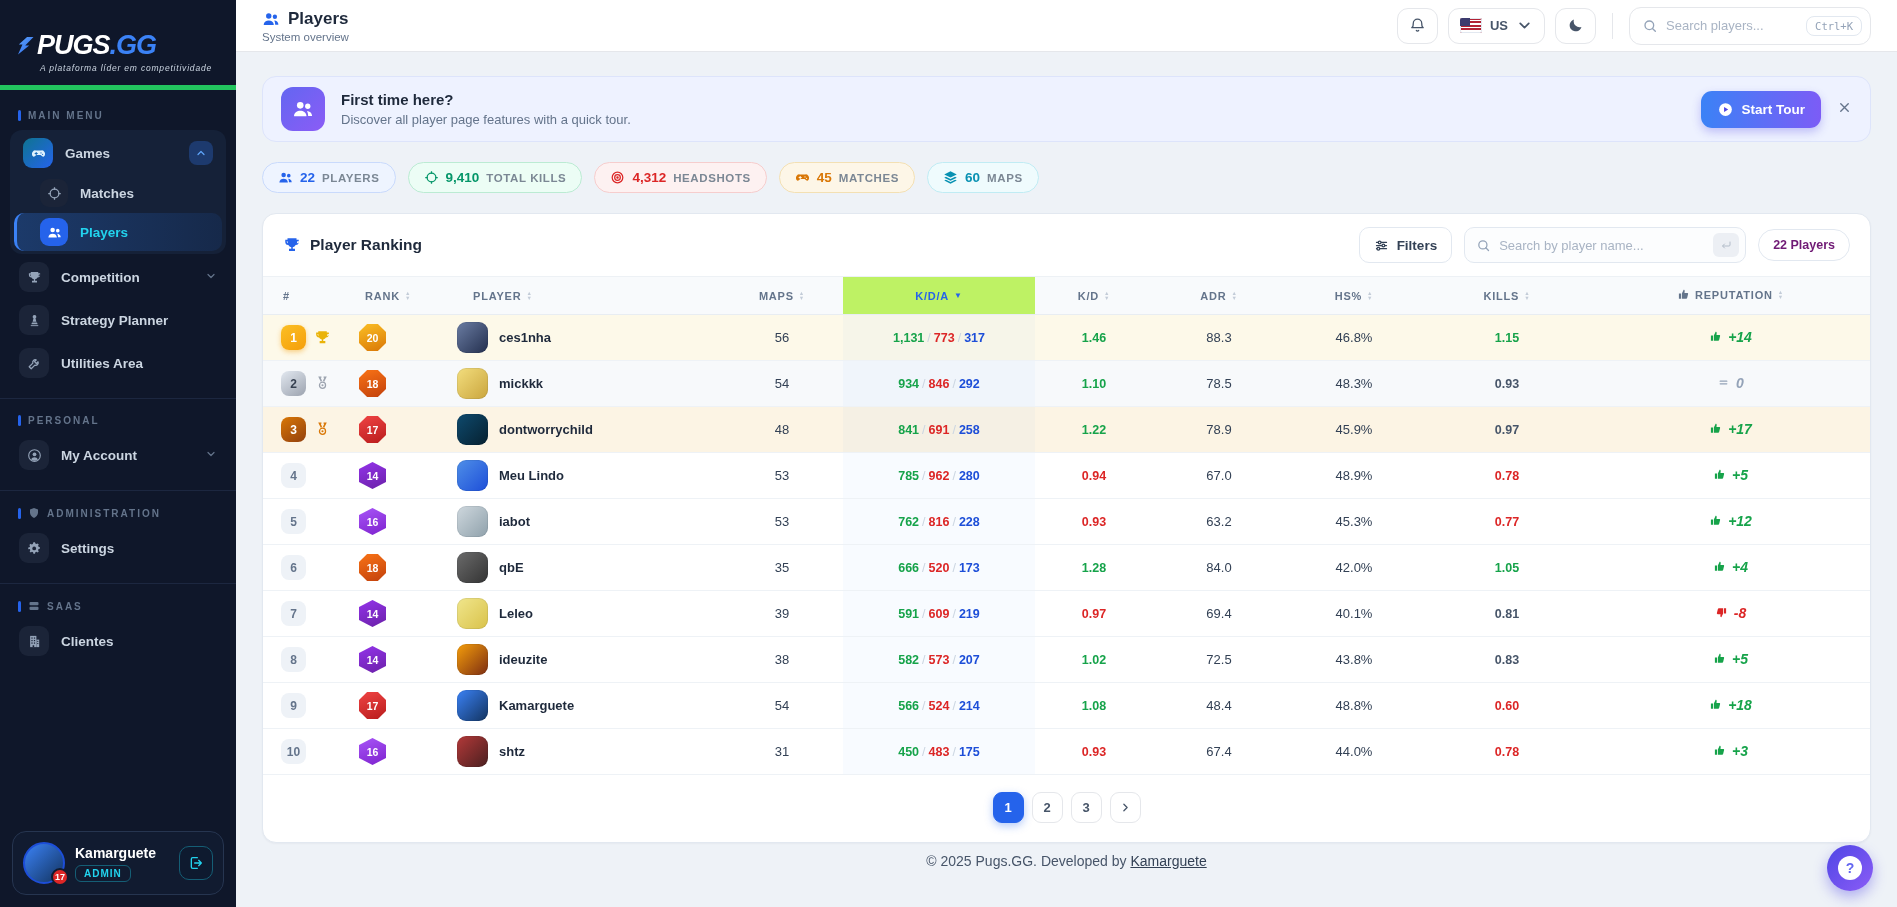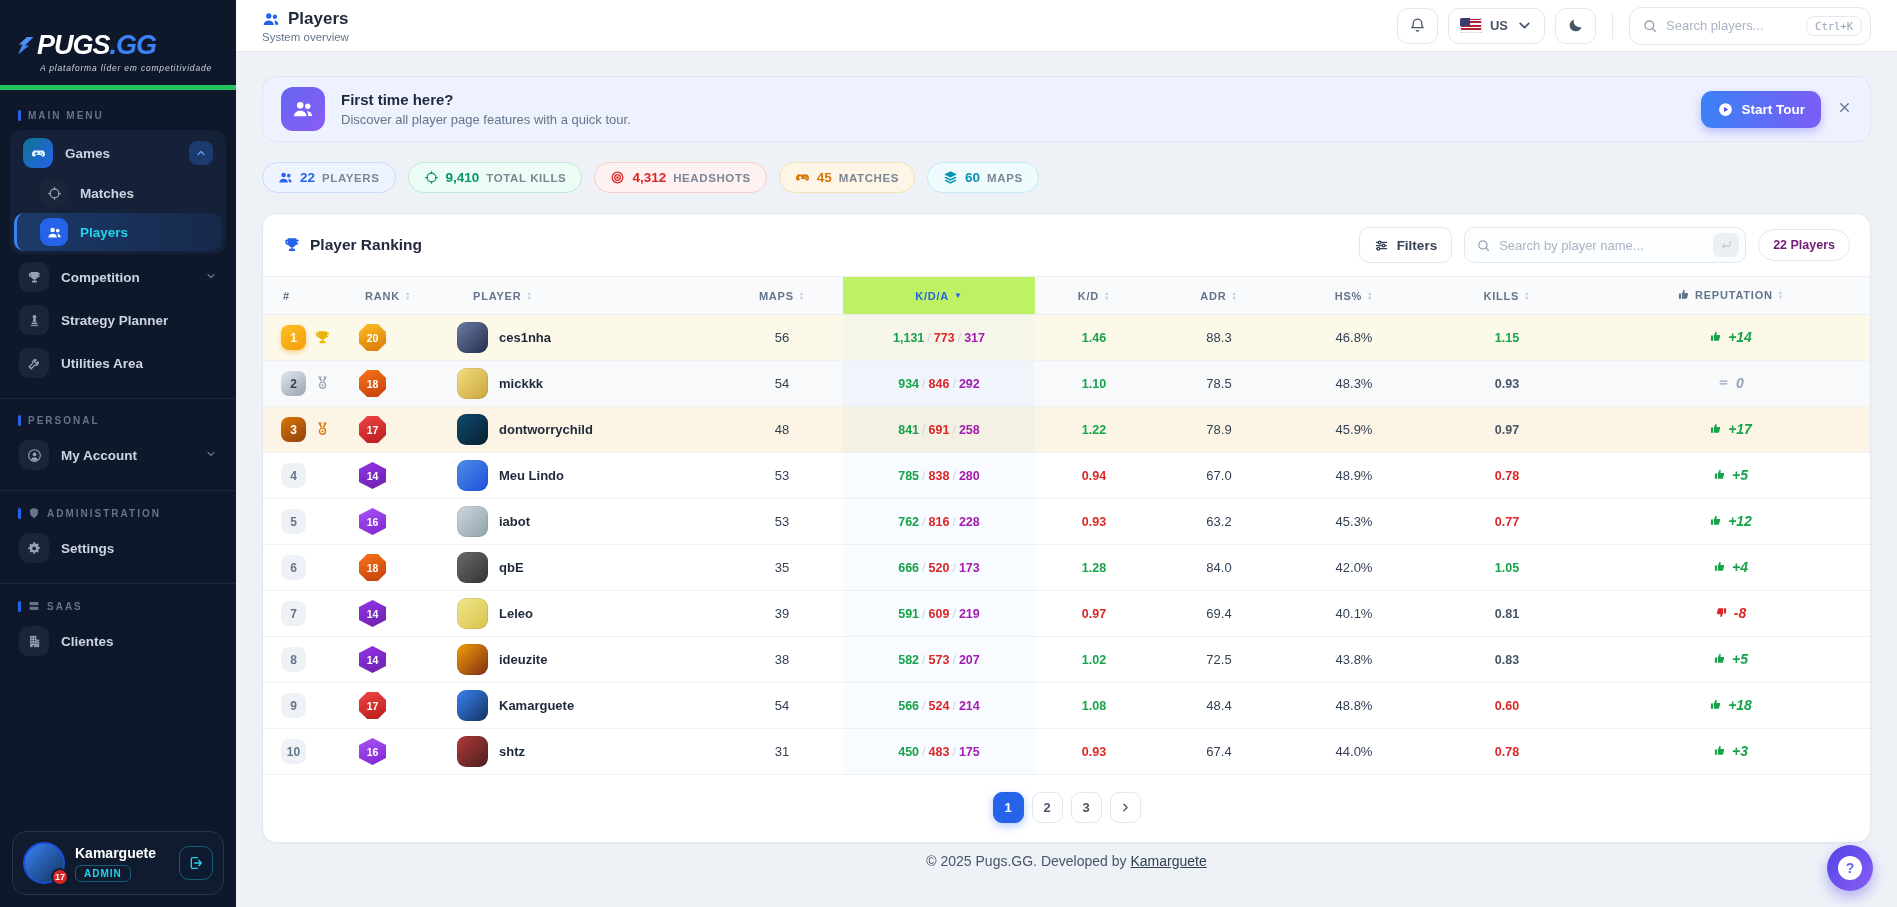--- a/index.html
+++ b/index.html
@@ -124,21 +124,21 @@
   .medal svg { width:17px; height:17px; }
   td.c-rank { text-align:left; padding-left:14px; }
   .rankb { width:27px; height:27px; display:inline-grid; place-items:center; color:#fff; font-size:10.5px; font-weight:700; }
   .shape-octagon { clip-path:polygon(30% 0,70% 0,100% 30%,100% 70%,70% 100%,30% 100%,0 70%,0 30%); }
   .shape-hexagon { clip-path:polygon(50% 0,100% 26%,100% 74%,50% 100%,0 74%,0 26%); }
   td.c-player { text-align:left; padding-left:4px; }
   .pcell { display:flex; align-items:center; gap:11px; }
   .avatar { width:31px; height:31px; border-radius:9px; flex:0 0 auto; box-shadow:0 0 0 1px rgba(15,23,42,.08) inset; }
   .pname { font-weight:700; color:#1e293b; font-size:13px; }
   td.c-kda { font-weight:700; font-size:12.5px; background:rgba(59,130,246,.035); }
-  .c-kda .g { color:#16a34a; } .c-kda .r { color:#dc2626; } .c-kda .gy { color:#a21caf;text-align:right; }
+  .c-kda .g { color:#16a34a; } .c-kda .r { color:#dc2626; } .c-kda .gy { color:#1d4ed8;text-align:right; }
   .c-kda .sl { color:#cbd5e1; margin:0 3px; font-weight:400; }
   td.c-kd, td.c-rating { font-weight:700; font-size:12.5px; }
   .green { color:#16a34a; } .red { color:#dc2626; } .gray { color:#475569; }
   td.c-rep { font-weight:700; font-size:14px;font-style:italic; }
   .repwrap { display:inline-flex; align-items:center; gap:6px; }
   .rep-i svg { width:13px; height:13px; }
   .rep-i.down svg { transform:rotate(180deg); }
   td.c-rep.gray { color:#94a3b8; }
 
   #pagination { display:flex; justify-content:center; gap:8px; padding:17px 0 19px; }
@@ -724,21 +724,21 @@
     </span>
             </td>
     <td class="c-rank"><span class="rankb shape-hexagon" style="background:linear-gradient(160deg,#9333ea,#6b21a8)">14</span></td>
     <td class="c-player">
               <span class="pcell">
       <span class="avatar" style="background:linear-gradient(135deg,#4f8fe8,#1d4ed8)"></span>
       <span class="pname">Meu Lindo</span>
     </span>
             </td>
     <td class="c-maps">53</td>
-    <td class="c-kda"><span class="g">785</span><span class="sl">/</span><span class="r">838</span><span class="sl">/</span><span class="gy">280</span></td>
+    <td class="c-kda"><span class="g">785</span><span class="sl">/</span><span class="r">962</span><span class="sl">/</span><span class="gy">280</span></td>
     <td class="c-kd red">0.94</td>
     <td class="c-adr">67.0</td>
     <td class="c-hs">48.9%</td>
     <td class="c-rating red">0.78</td>
     <td class="c-rep green"><span class="repwrap">
                 <span class="icn rep-i ">
                   <svg viewBox="0 0 24 24" fill="currentColor">
                     <path d="M7.5 10v10h-4V10zM9 20V10l3.2-6.8c1.2 0 2.1 1 2 2.2L13.8 9H19c1 0 1.8 1 1.5 2l-1.7 6.8c-.3 1.3-1.2 2.2-2.4 2.2z"></path>
                   </svg>
                 </span>

